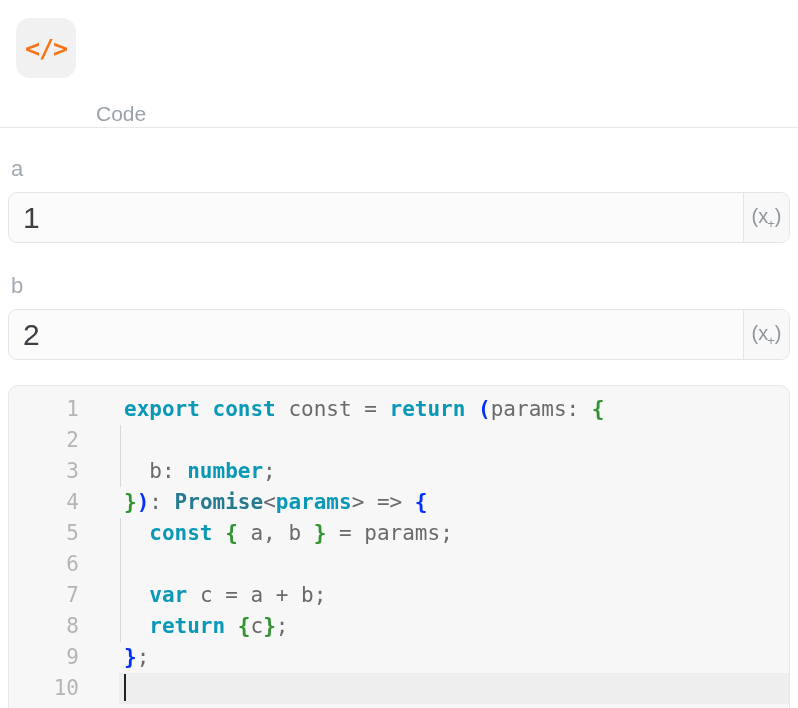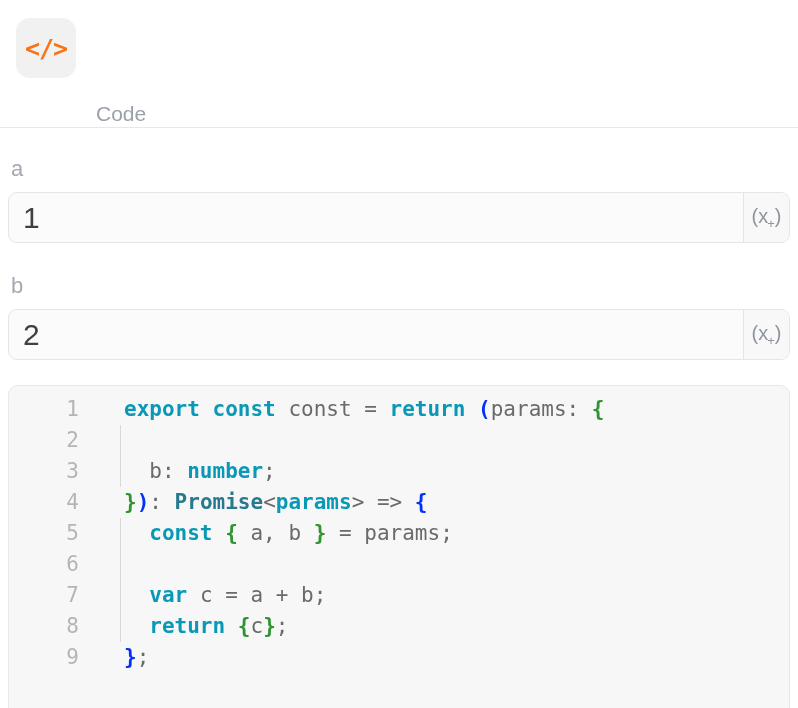--- a/index.html
+++ b/index.html
@@ -110,16 +110,20 @@
         <div class="content"><span>  </span><span class="tok-kw">var</span><span> c = a + b;</span></div>
       </div>
       <div class="row">
         <div class="ln">8</div>
         <div class="content"><span>  </span><span class="tok-kw">return</span><span> </span><span class="tok-b2">{</span><span>c</span><span class="tok-b2">}</span><span>;</span></div>
       </div>
       <div class="row">
         <div class="ln">9</div>
         <div class="content"><span class="tok-b1">}</span><span>;</span></div>
       </div>
+      <div class="row current">
+        <div class="ln">10</div>
+        <div class="content"><span class="cursor"></span></div>
+      </div>
     </div>
   <div class="guide guide-1"></div>
   <div class="guide guide-2"></div>
 </div>
 
 </body></html>

